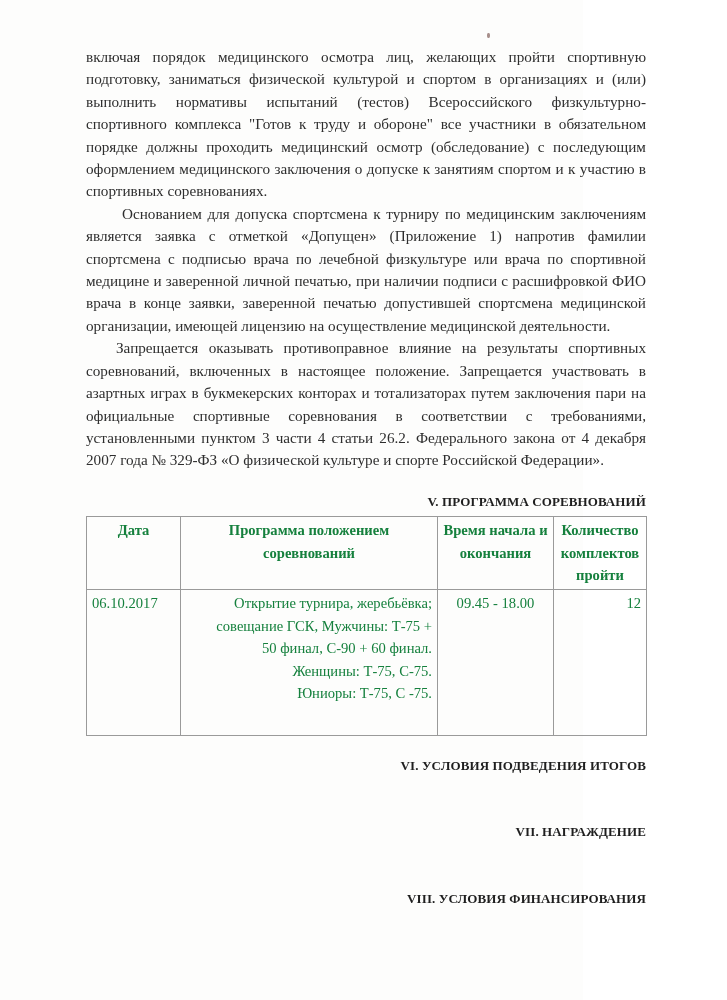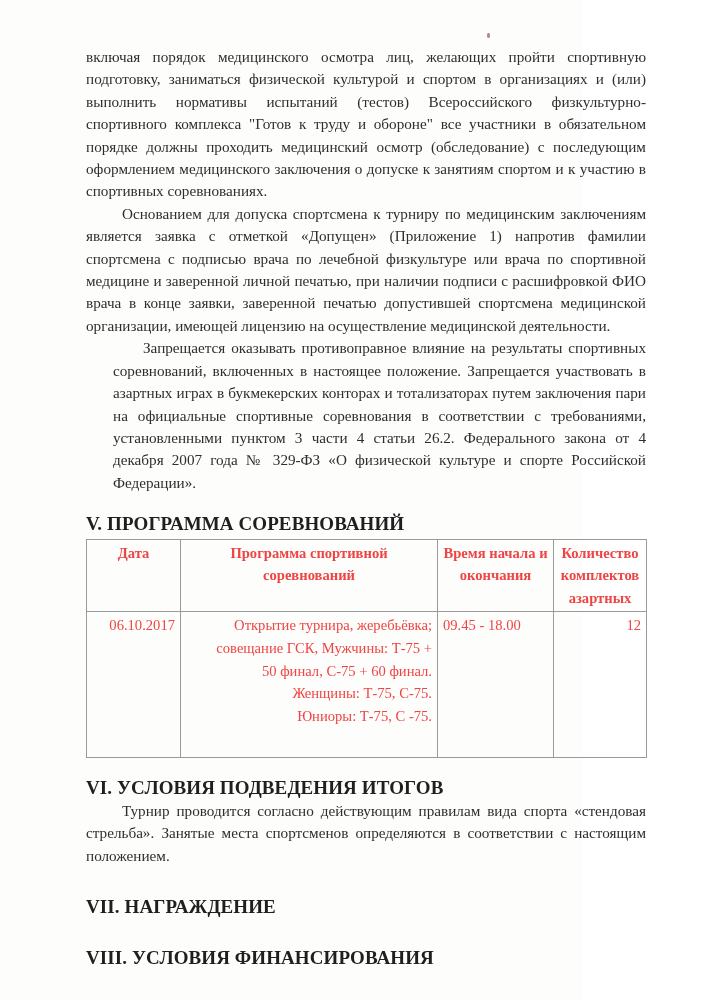--- a/index.html
+++ b/index.html
@@ -43,63 +43,62 @@
     text-align: justify;
     text-justify: inter-word;
     text-indent: 36px;
     color: #2e2e2e;
   }
   p.para.noindent {
     text-indent: 0;
   }
   p.para.tight-indent {
     text-indent: 30px;
-    margin-left: 27px;
   }
   h2.section-title {
     margin: 0;
-    font-size: 19px;
+    font-size: 13px;
     line-height: 22.4px;
     font-weight: bold;
-    text-align: left;
+    text-align: right;
     color: #1f1f1f;
     letter-spacing: 0.1px;
   }
   .sec-block { margin-top: 19px; }
-  .sec-block-lg { margin-top: 29px; }
+  .sec-block-lg { margin-top: 44px; }
   .after-title { margin-top: 1px; }
 
   table.program {
     border-collapse: collapse;
     width: 560px;
     margin-top: 3px;
     table-layout: fixed;
   }
   table.program th,
   table.program td {
     border: 1px solid #9a9a9a;
     padding: 2px 5px;
     font-size: 14.6px;
     line-height: 22.6px;
     vertical-align: top;
-    color: #ef4444;
+    color: #15803d;
   }
   table.program th {
     font-weight: bold;
     text-align: center;
     vertical-align: top;
   }
   col.c-date { width: 94px; }
   col.c-prog { width: 257px; }
   col.c-time { width: 116px; }
   col.c-med  { width: 93px; }
 
-  td.date-cell { text-align: right; margin-left: 29px; }
+  td.date-cell { text-align: left; margin-left: 29px; }
   td.prog-cell { text-align: right; }
-  td.time-cell { }
+  td.time-cell { text-align: center; }
   td.med-cell  { text-align: right; }
   .prog-line { display: block; white-space: nowrap; }
   .row-pad { height: 28px; }
 </style>
 </head>
 <body>
 
 <div class="page">
 
   <div class="speck"></div>
@@ -118,46 +117,45 @@
       <table class="program">
         <colgroup>
           <col class="c-date">
           <col class="c-prog">
           <col class="c-time">
           <col class="c-med">
         </colgroup>
         <thead>
           <tr>
             <th>Дата</th>
-            <th>Программа спортивной соревнований</th>
+            <th>Программа положением соревнований</th>
             <th>Время начала и окончания</th>
-            <th>Количество комплектов азартных</th>
+            <th>Количество комплектов пройти</th>
           </tr>
         </thead>
         <tbody>
           <tr>
             <td class="date-cell">06.10.2017</td>
             <td class="prog-cell">
               <span class="prog-line">Открытие турнира, жеребьёвка;</span>
               <span class="prog-line">совещание ГСК, Мужчины: Т-75 +</span>
-              <span class="prog-line">50 финал, С-75 + 60 финал.</span>
+              <span class="prog-line">50 финал, С-90 + 60 финал.</span>
               <span class="prog-line">Женщины: Т-75, С-75.</span>
               <span class="prog-line">Юниоры: Т-75, С -75.</span>
               <div class="row-pad"></div>
             </td>
             <td class="time-cell">09.45 - 18.00</td>
             <td class="med-cell">12</td>
           </tr>
         </tbody>
       </table>
     </div>
 
     <div class="sec-block">
       <h2 class="section-title">VI. УСЛОВИЯ ПОДВЕДЕНИЯ ИТОГОВ</h2>
-      <p class="para after-title">Турнир проводится согласно действующим правилам вида спорта «стендовая стрельба». Занятые места спортсменов определяются в соответствии с настоящим положением.</p>
     </div>
 
     <div class="sec-block-lg">
       <h2 class="section-title">VII. НАГРАЖДЕНИЕ</h2>
     </div>
 
     <div class="sec-block-lg">
       <h2 class="section-title">VIII.  УСЛОВИЯ ФИНАНСИРОВАНИЯ</h2>
 
     </div>

